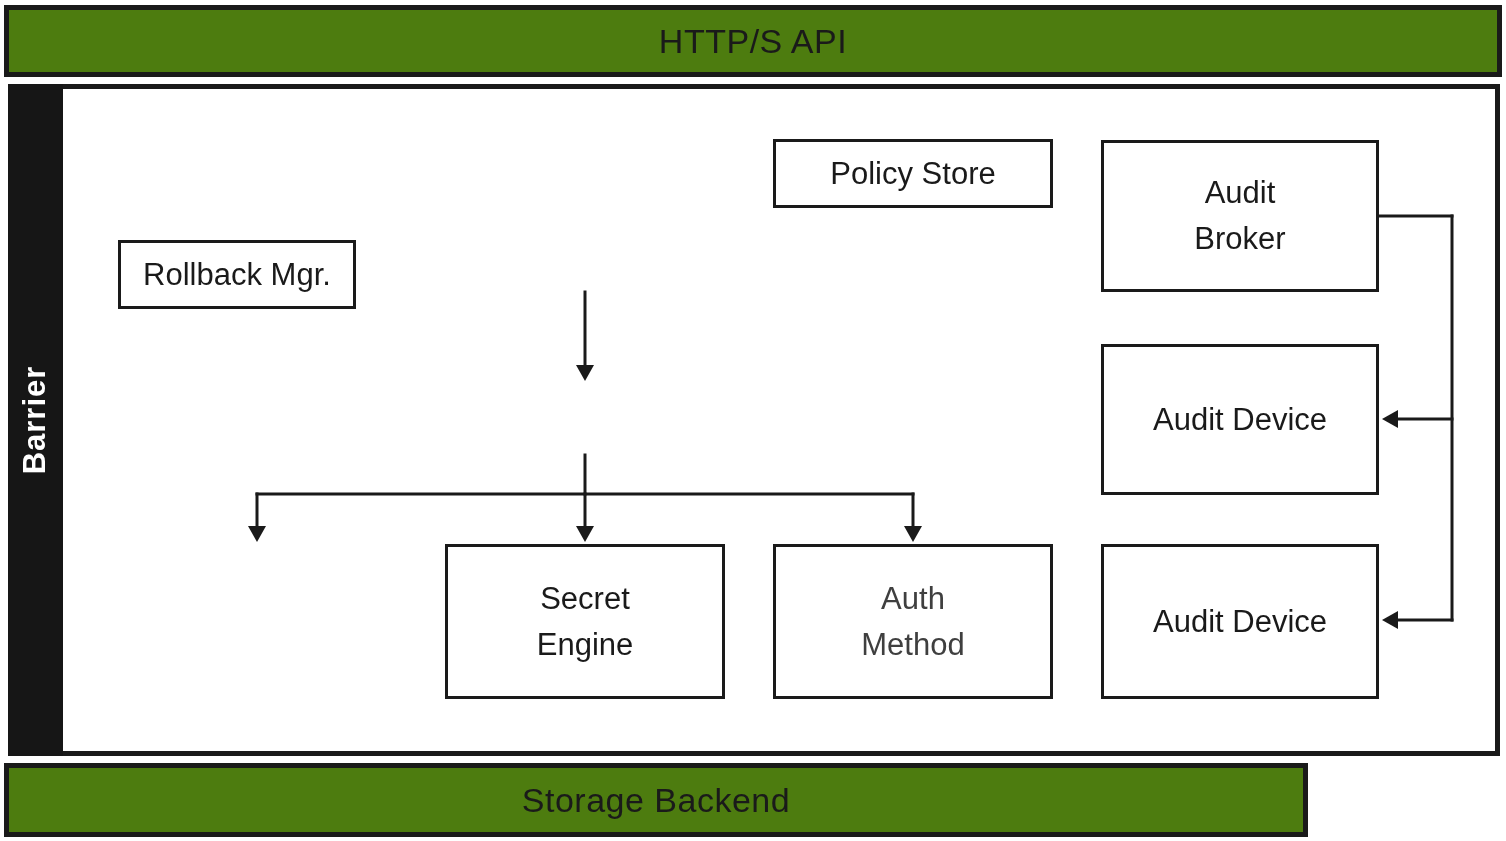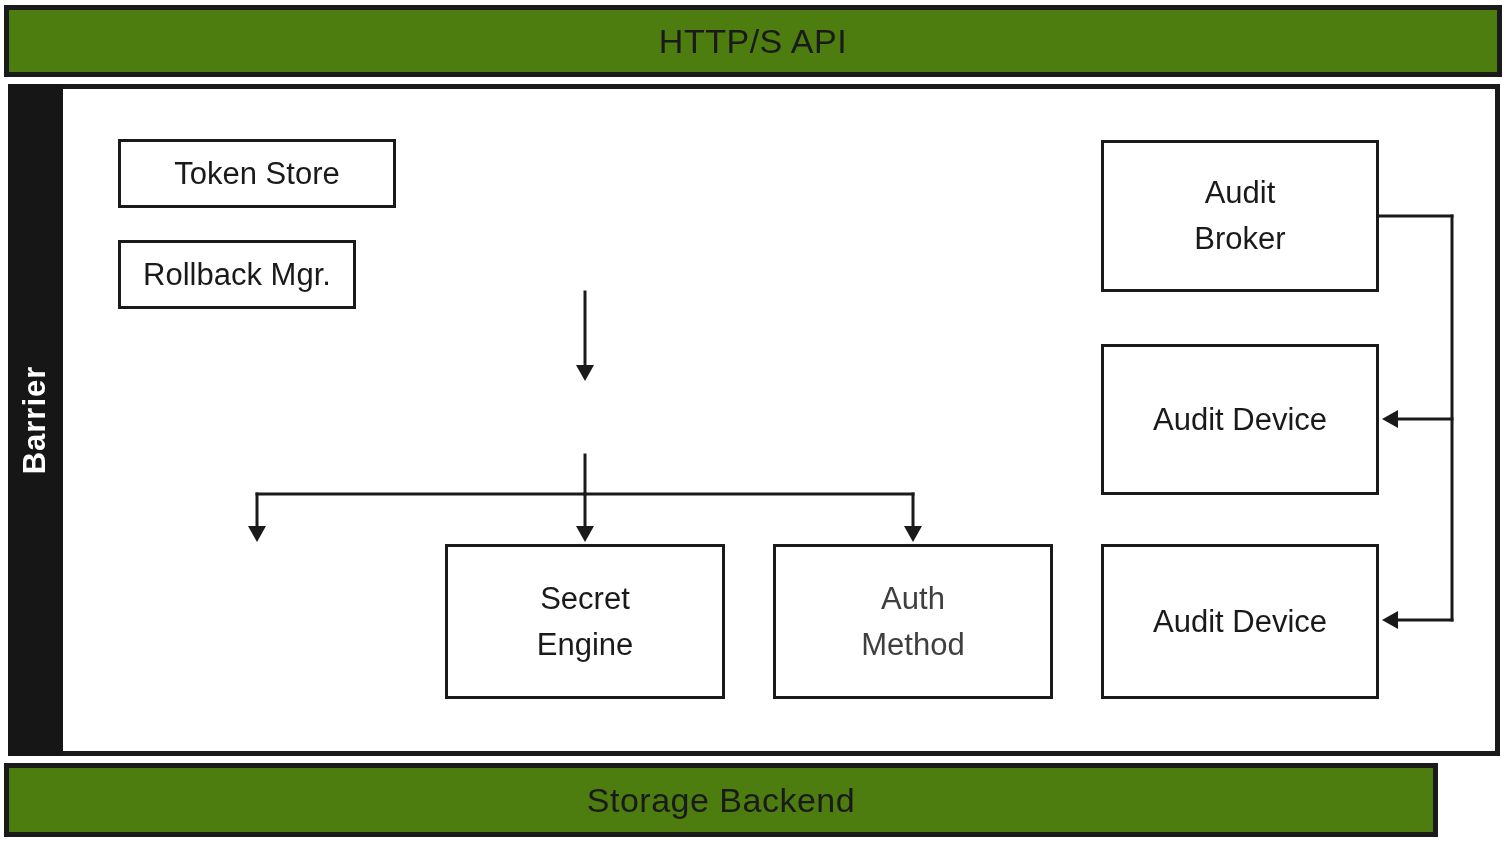--- a/index.html
+++ b/index.html
@@ -18,21 +18,21 @@
     box-sizing: border-box;
     border: 5px solid #1a1a1a;
     background: #4d7c0f;
     display: flex;
     align-items: center;
     justify-content: center;
     font-size: 34px;
     letter-spacing: 0.5px;
   }
   .bar-top    { left: 4px; top: 5px;   width: 1498px; height: 72px; }
-  .bar-bottom { left: 4px; top: 763px; width: 1434px; height: 74px; }
+  .bar-bottom { left: 4px; top: 763px; width: 1304px; height: 74px; }
 
   
   .main-frame {
     position: absolute;
     left: 8px; top: 84px;
     width: 1492px; height: 672px;
     box-sizing: border-box;
     border: 5px solid #1a1a1a;
     border-left: none;
     background: #ffffff;
@@ -88,25 +88,25 @@
 
   <div class="wide-bar bar-top">
     <span>HTTP/S API</span>
   </div>
 
   <div class="main-frame"></div>
   <div class="barrier-bar">
     <span class="barrier-label">Barrier</span>
   </div>
 
-  <div class="node" style="left:118px;top:139px;width:278px;height:69px">
-    <span class="label">Token Store</span>
-  </div>
   <div class="node" style="left:118px;top:240px;width:238px;height:69px">
     <span class="label">Rollback Mgr.</span>
+  </div>
+  <div class="node" style="left:773px;top:139px;width:280px;height:69px">
+    <span class="label">Policy Store</span>
   </div>
   <div class="node" style="left:1101px;top:140px;width:278px;height:152px">
     <span class="label">Audit
 Broker</span>
   </div>
 
   <div class="node" style="left:1101px;top:344px;width:278px;height:151px">
     <span class="label">Audit Device</span>
   </div>
 

